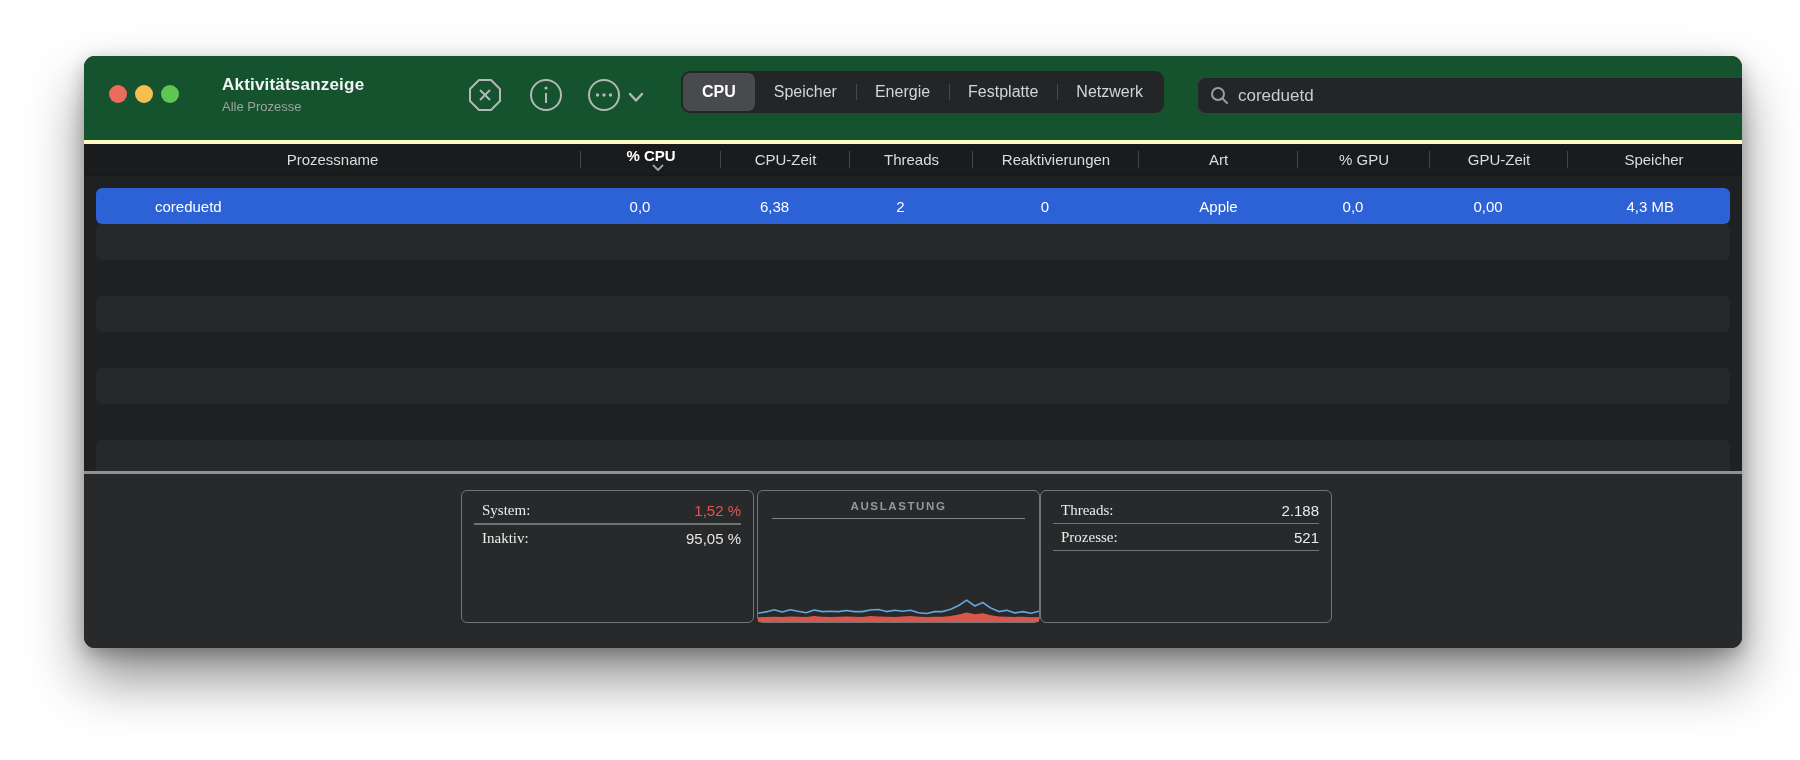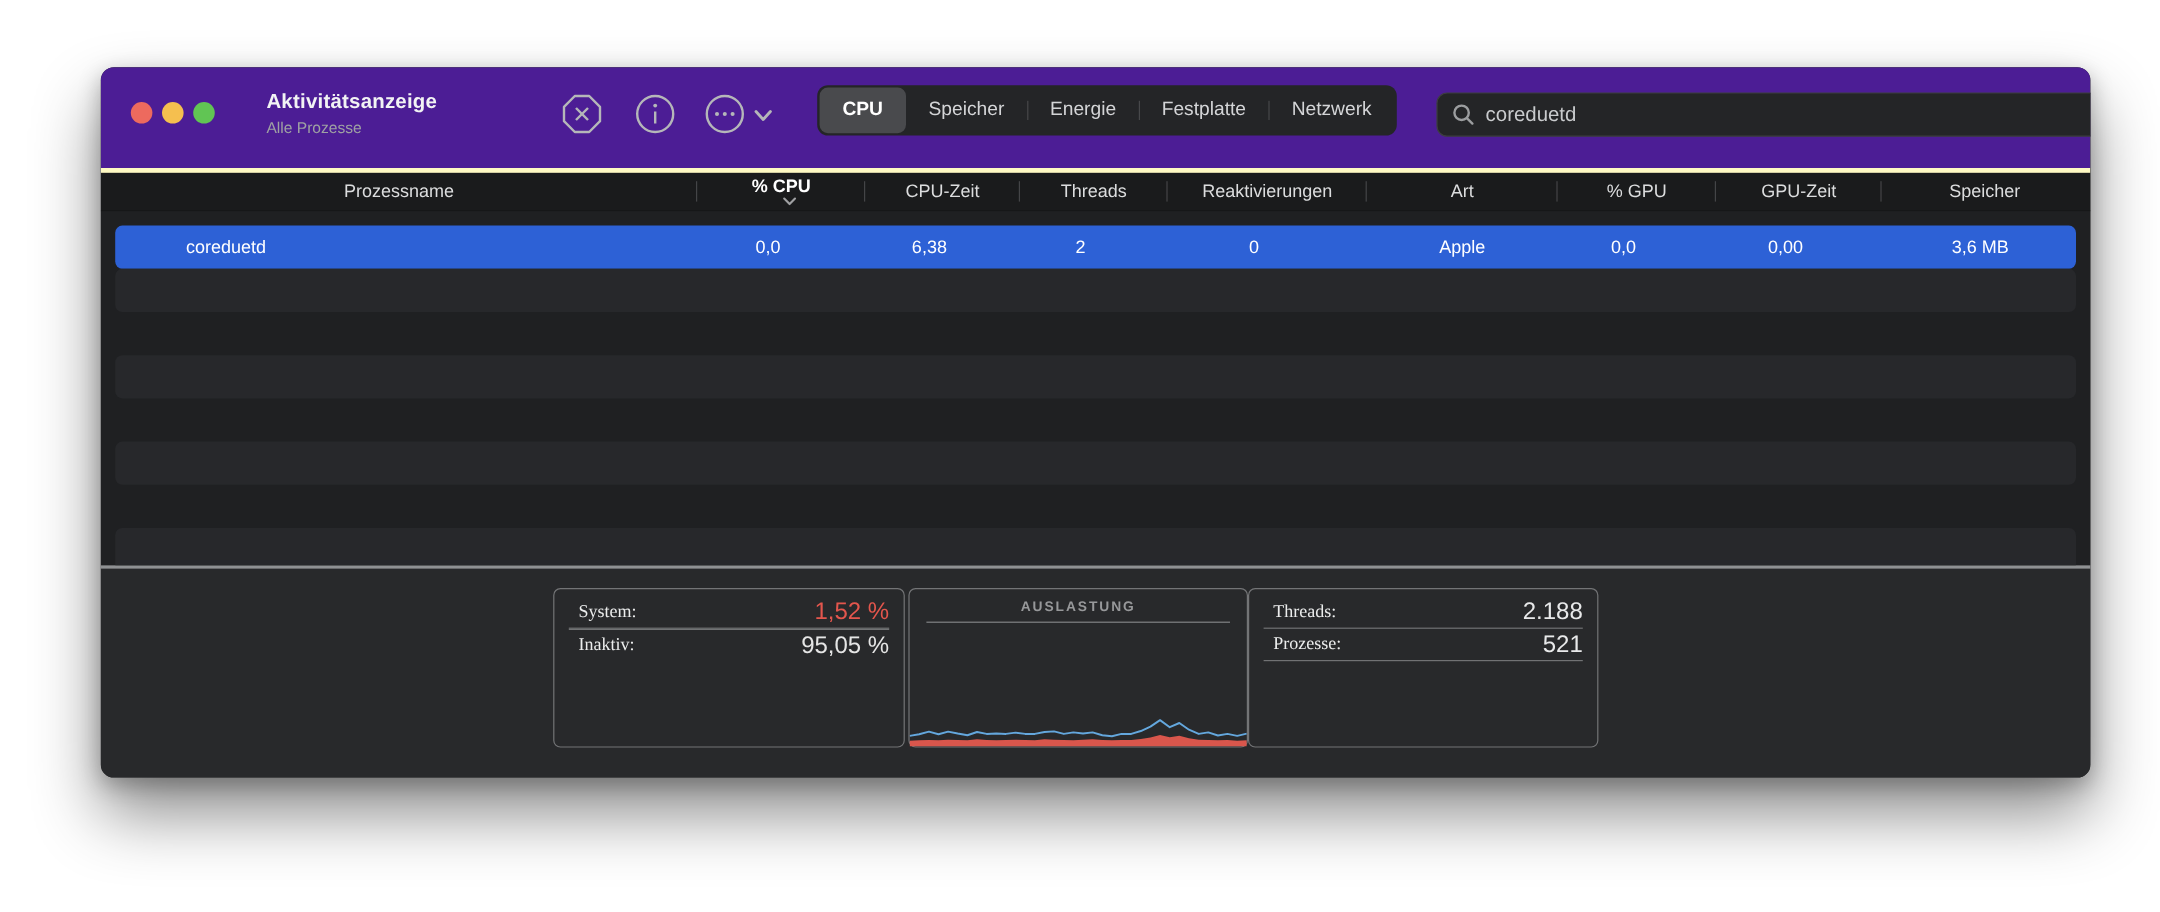--- a/index.html
+++ b/index.html
@@ -6,21 +6,21 @@
   html,body { width:1800px; height:760px; background:#ffffff; font-family:"Liberation Sans", sans-serif; overflow:hidden; }
 
   .window {
     position:absolute; left:84px; top:56px; width:1658px; height:592px;
     background:#1f2022; border-radius:11px; overflow:hidden;
     box-shadow:0 30px 55px rgba(0,0,0,.45), 0 6px 18px rgba(0,0,0,.25);
     color:#e8e9ea;
   }
 
   
-  .titlebar { position:relative; height:84px; background:#4c1d95; }
+  .titlebar { position:relative; height:84px; background:#14532d; }
   .light { position:absolute; top:29px; width:18px; height:18px; border-radius:50%; }
   .light.l1 { left:25px; } .light.l2 { left:51px; } .light.l3 { left:77px; }
   .win-title { position:absolute; left:138px; top:19px; font-size:17px; font-weight:bold; color:#f2f3f4; letter-spacing:.2px; }
   .win-subtitle { position:absolute; left:138px; top:43px; font-size:13px; color:#9fa1a3; }
   .tb-icon { position:absolute; top:21px; width:36px; height:36px; background:none; border:none; cursor:default; }
   .tb-icon svg { width:36px; height:36px; display:block; }
   .icon-quit { left:383px; } .icon-info { left:444px; } .icon-more { left:502px; }
   .more-chevron { position:absolute; left:544px; top:33px; }
 
   .segmented {
@@ -74,21 +74,21 @@
 
   
   .footer-sep { height:3px; background:#8f9193; }
   .footer { position:relative; height:174px; background:#28292b; }
   .statbox { position:absolute; top:16px; height:133px; border:1px solid #737476; border-radius:6px; }
   .box-left { left:377px; width:293px; padding:6px 10px 0 10px; }
   .box-mid { left:673px; width:283px; }
   .box-right { left:956px; width:292px; padding:6px 10px 0 10px; }
   .stat-row { display:flex; justify-content:space-between; align-items:center; height:26px; padding:0 2px 0 10px; font-size:15px; }
   .stat-label { color:#eceded;font-family:Liberation Serif, serif; }
-  .stat-value { font-size:20px; }
+  .stat-value { font-size:15px; }
   .stat-sep { height:1px; background:#717274; margin:0 2px; }
 
   .graph-title { text-align:center; margin-top:9px; font-size:11.5px; font-weight:bold; letter-spacing:1.6px; color:#97989a; }
   .graph-title-rule { height:1px; background:#828385; margin:6px 14px 0 14px; }
   .usage-chart { position:absolute; left:0; right:0; bottom:0; height:40px; width:100%; display:block; }
 </style>
 </head>
 <body>
 
 <div class="window">
@@ -175,21 +175,21 @@
   <div class="table-body">
     <div class="prow selected" style="top:12px;">
       <div class="cell-name">coreduetd</div>
       <div class="cell-num">0,0</div>
       <div class="cell-num">6,38</div>
       <div class="cell-num">2</div>
       <div class="cell-num">0</div>
       <div class="cell-center">Apple</div>
       <div class="cell-num">0,0</div>
       <div class="cell-num">0,00</div>
-      <div class="cell-mem">3,6 MB</div>
+      <div class="cell-mem">4,3 MB</div>
     </div>
     <div class="prow stripe" style="top:48px;"></div>
     <div class="prow" style="top:84px;"></div>
     <div class="prow stripe" style="top:120px;"></div>
     <div class="prow" style="top:156px;"></div>
     <div class="prow stripe" style="top:192px;"></div>
     <div class="prow" style="top:228px;"></div>
     <div class="prow stripe" style="top:264px;"></div>
   </div>
 

